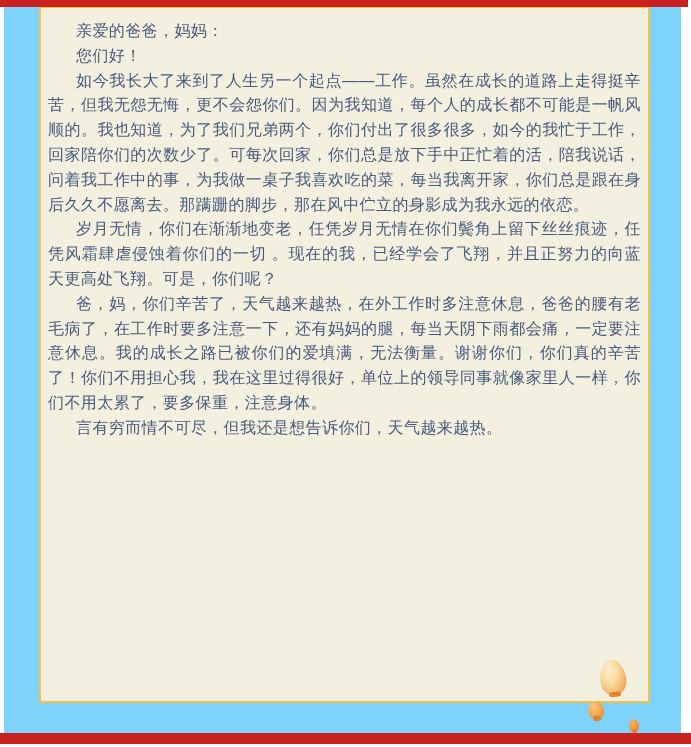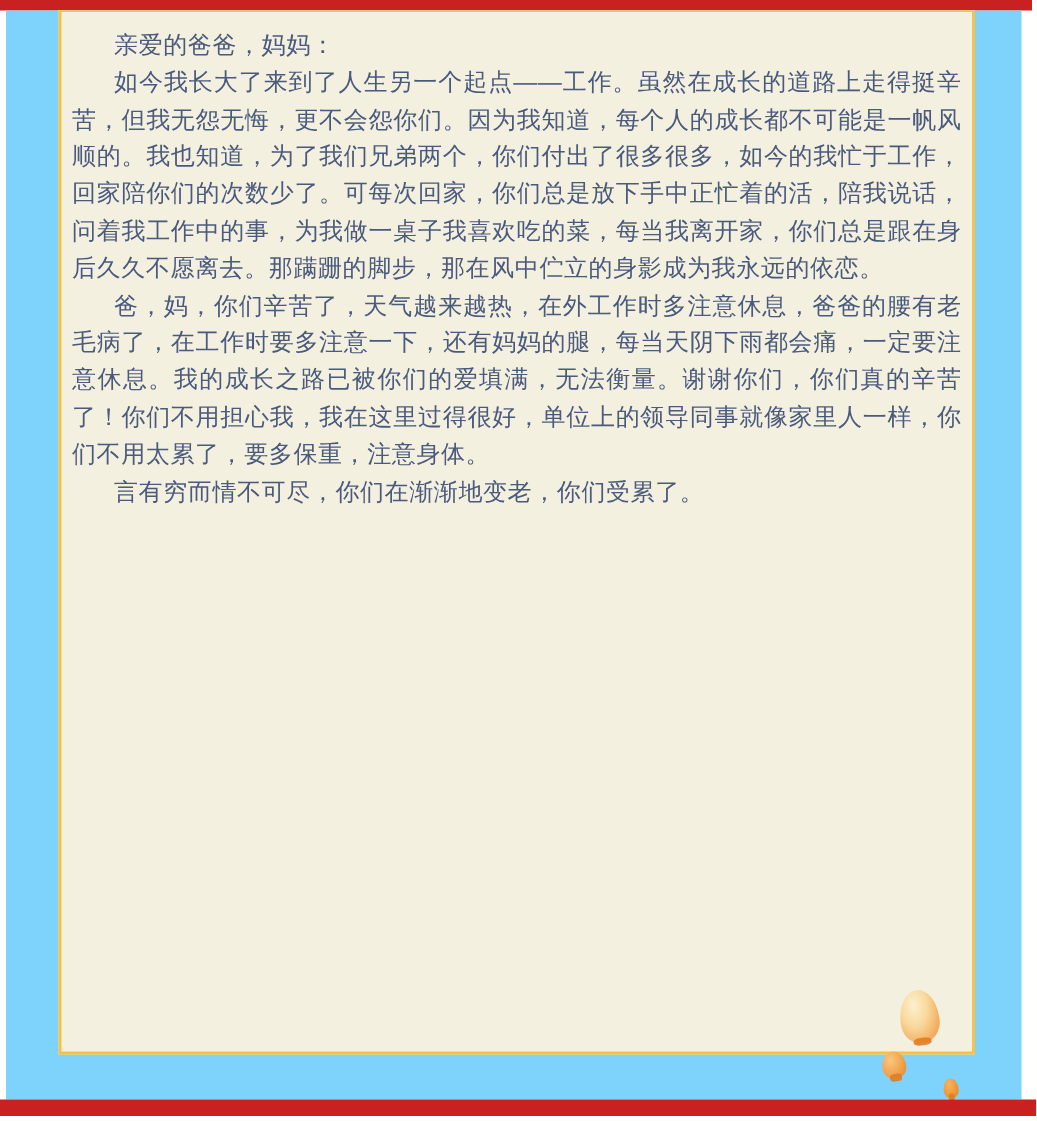--- a/index.html
+++ b/index.html
@@ -86,23 +86,25 @@
 </head>
 <body>
 
 <div class="page">
   <div class="top-band"></div>
 
   <div class="red-panel">
     <div class="card">
       <div class="letter">
         <p>亲爱的爸爸，妈妈：</p>
+        <p>您们好！</p>
         <p>如今我长大了来到了人生另一个起点——工作。虽然在成长的道路上走得挺辛苦，但我无怨无悔，更不会怨你们。因为我知道，每个人的成长都不可能是一帆风顺的。我也知道，为了我们兄弟两个，你们付出了很多很多，如今的我忙于工作，回家陪你们的次数少了。可每次回家，你们总是放下手中正忙着的活，陪我说话，问着我工作中的事，为我做一桌子我喜欢吃的菜，每当我离开家，你们总是跟在身后久久不愿离去。那蹒跚的脚步，那在风中伫立的身影成为我永远的依恋。</p>
+        <p>岁月无情，你们在渐渐地变老，任凭岁月无情在你们鬓角上留下丝丝痕迹，任凭风霜肆虐侵蚀着你们的一切 。现在的我，已经学会了飞翔，并且正努力的向蓝天更高处飞翔。可是，你们呢？</p>
         <p>爸，妈，你们辛苦了，天气越来越热，在外工作时多注意休息，爸爸的腰有老毛病了，在工作时要多注意一下，还有妈妈的腿，每当天阴下雨都会痛，一定要注意休息。我的成长之路已被你们的爱填满，无法衡量。谢谢你们，你们真的辛苦了！你们不用担心我，我在这里过得很好，单位上的领导同事就像家里人一样，你们不用太累了，要多保重，注意身体。</p>
-        <p>言有穷而情不可尽，你们在渐渐地变老，你们受累了。</p>
+        <p>言有穷而情不可尽，但我还是想告诉你们，天气越来越热。</p>
       </div>
     </div>
   </div>
 
   <div class="lantern lantern-large"></div>
   <div class="lantern lantern-medium"></div>
   <div class="lantern lantern-small"></div>
 
   <div class="bottom-band"></div>
 </div>

